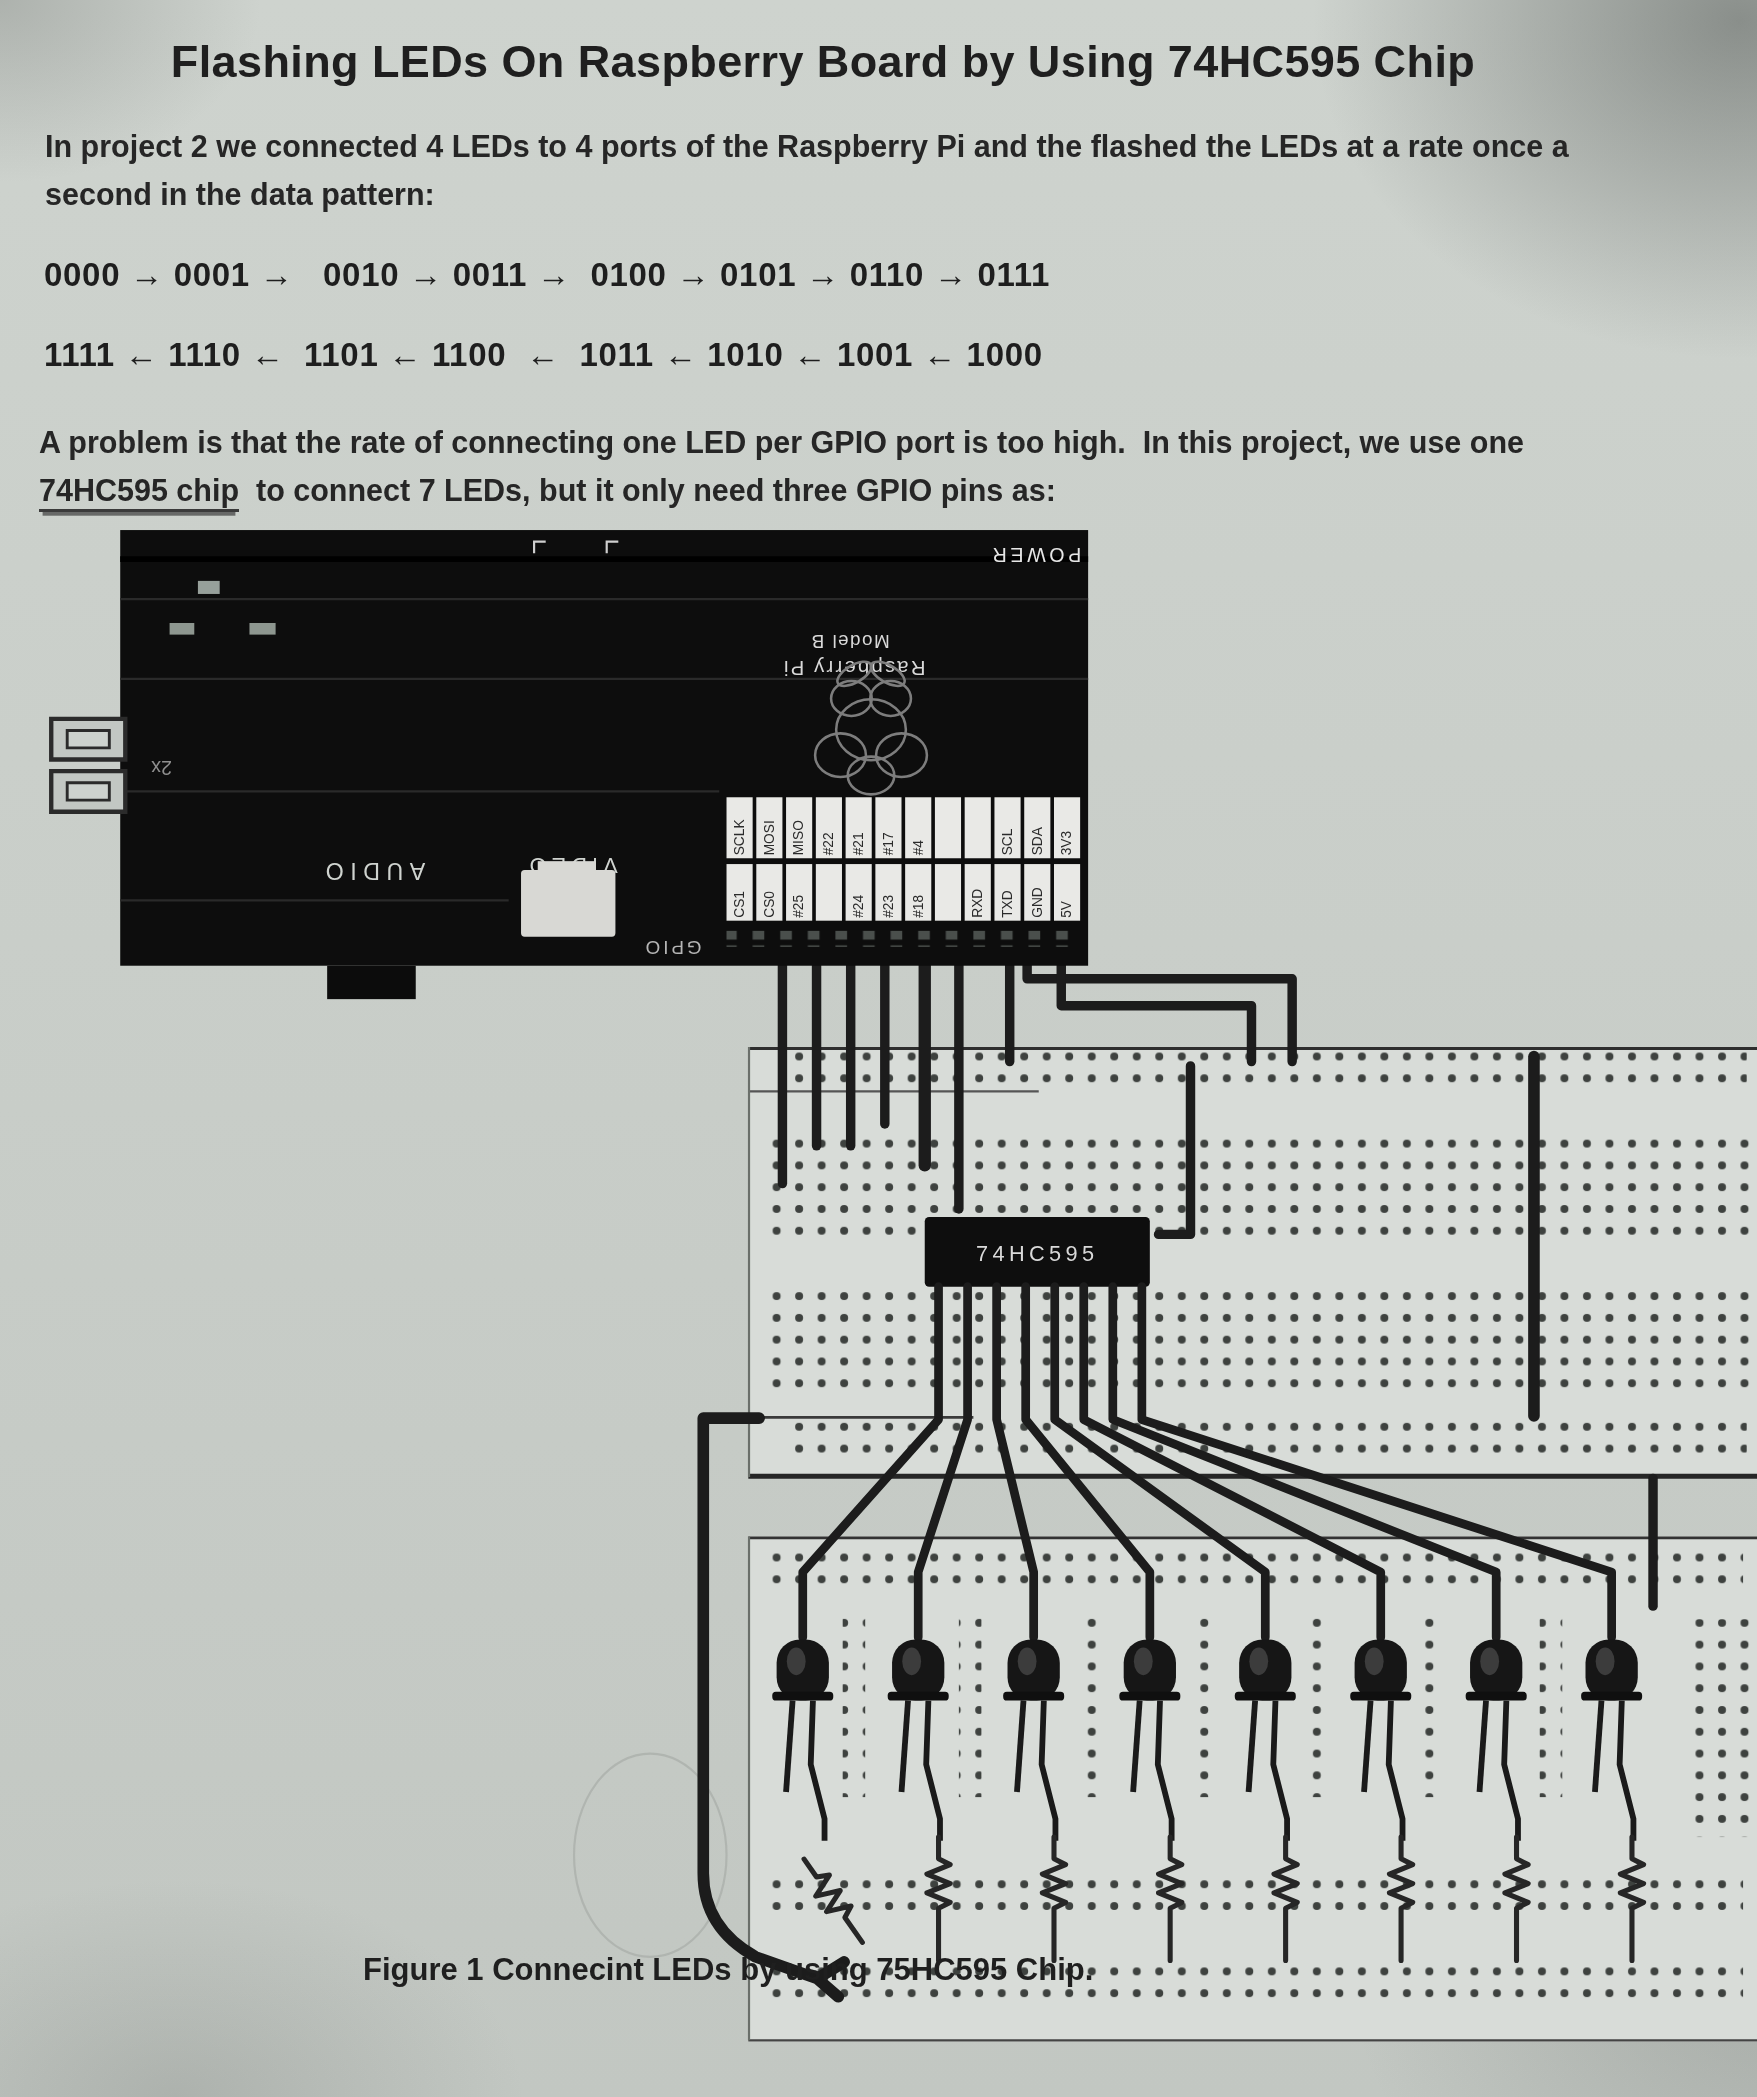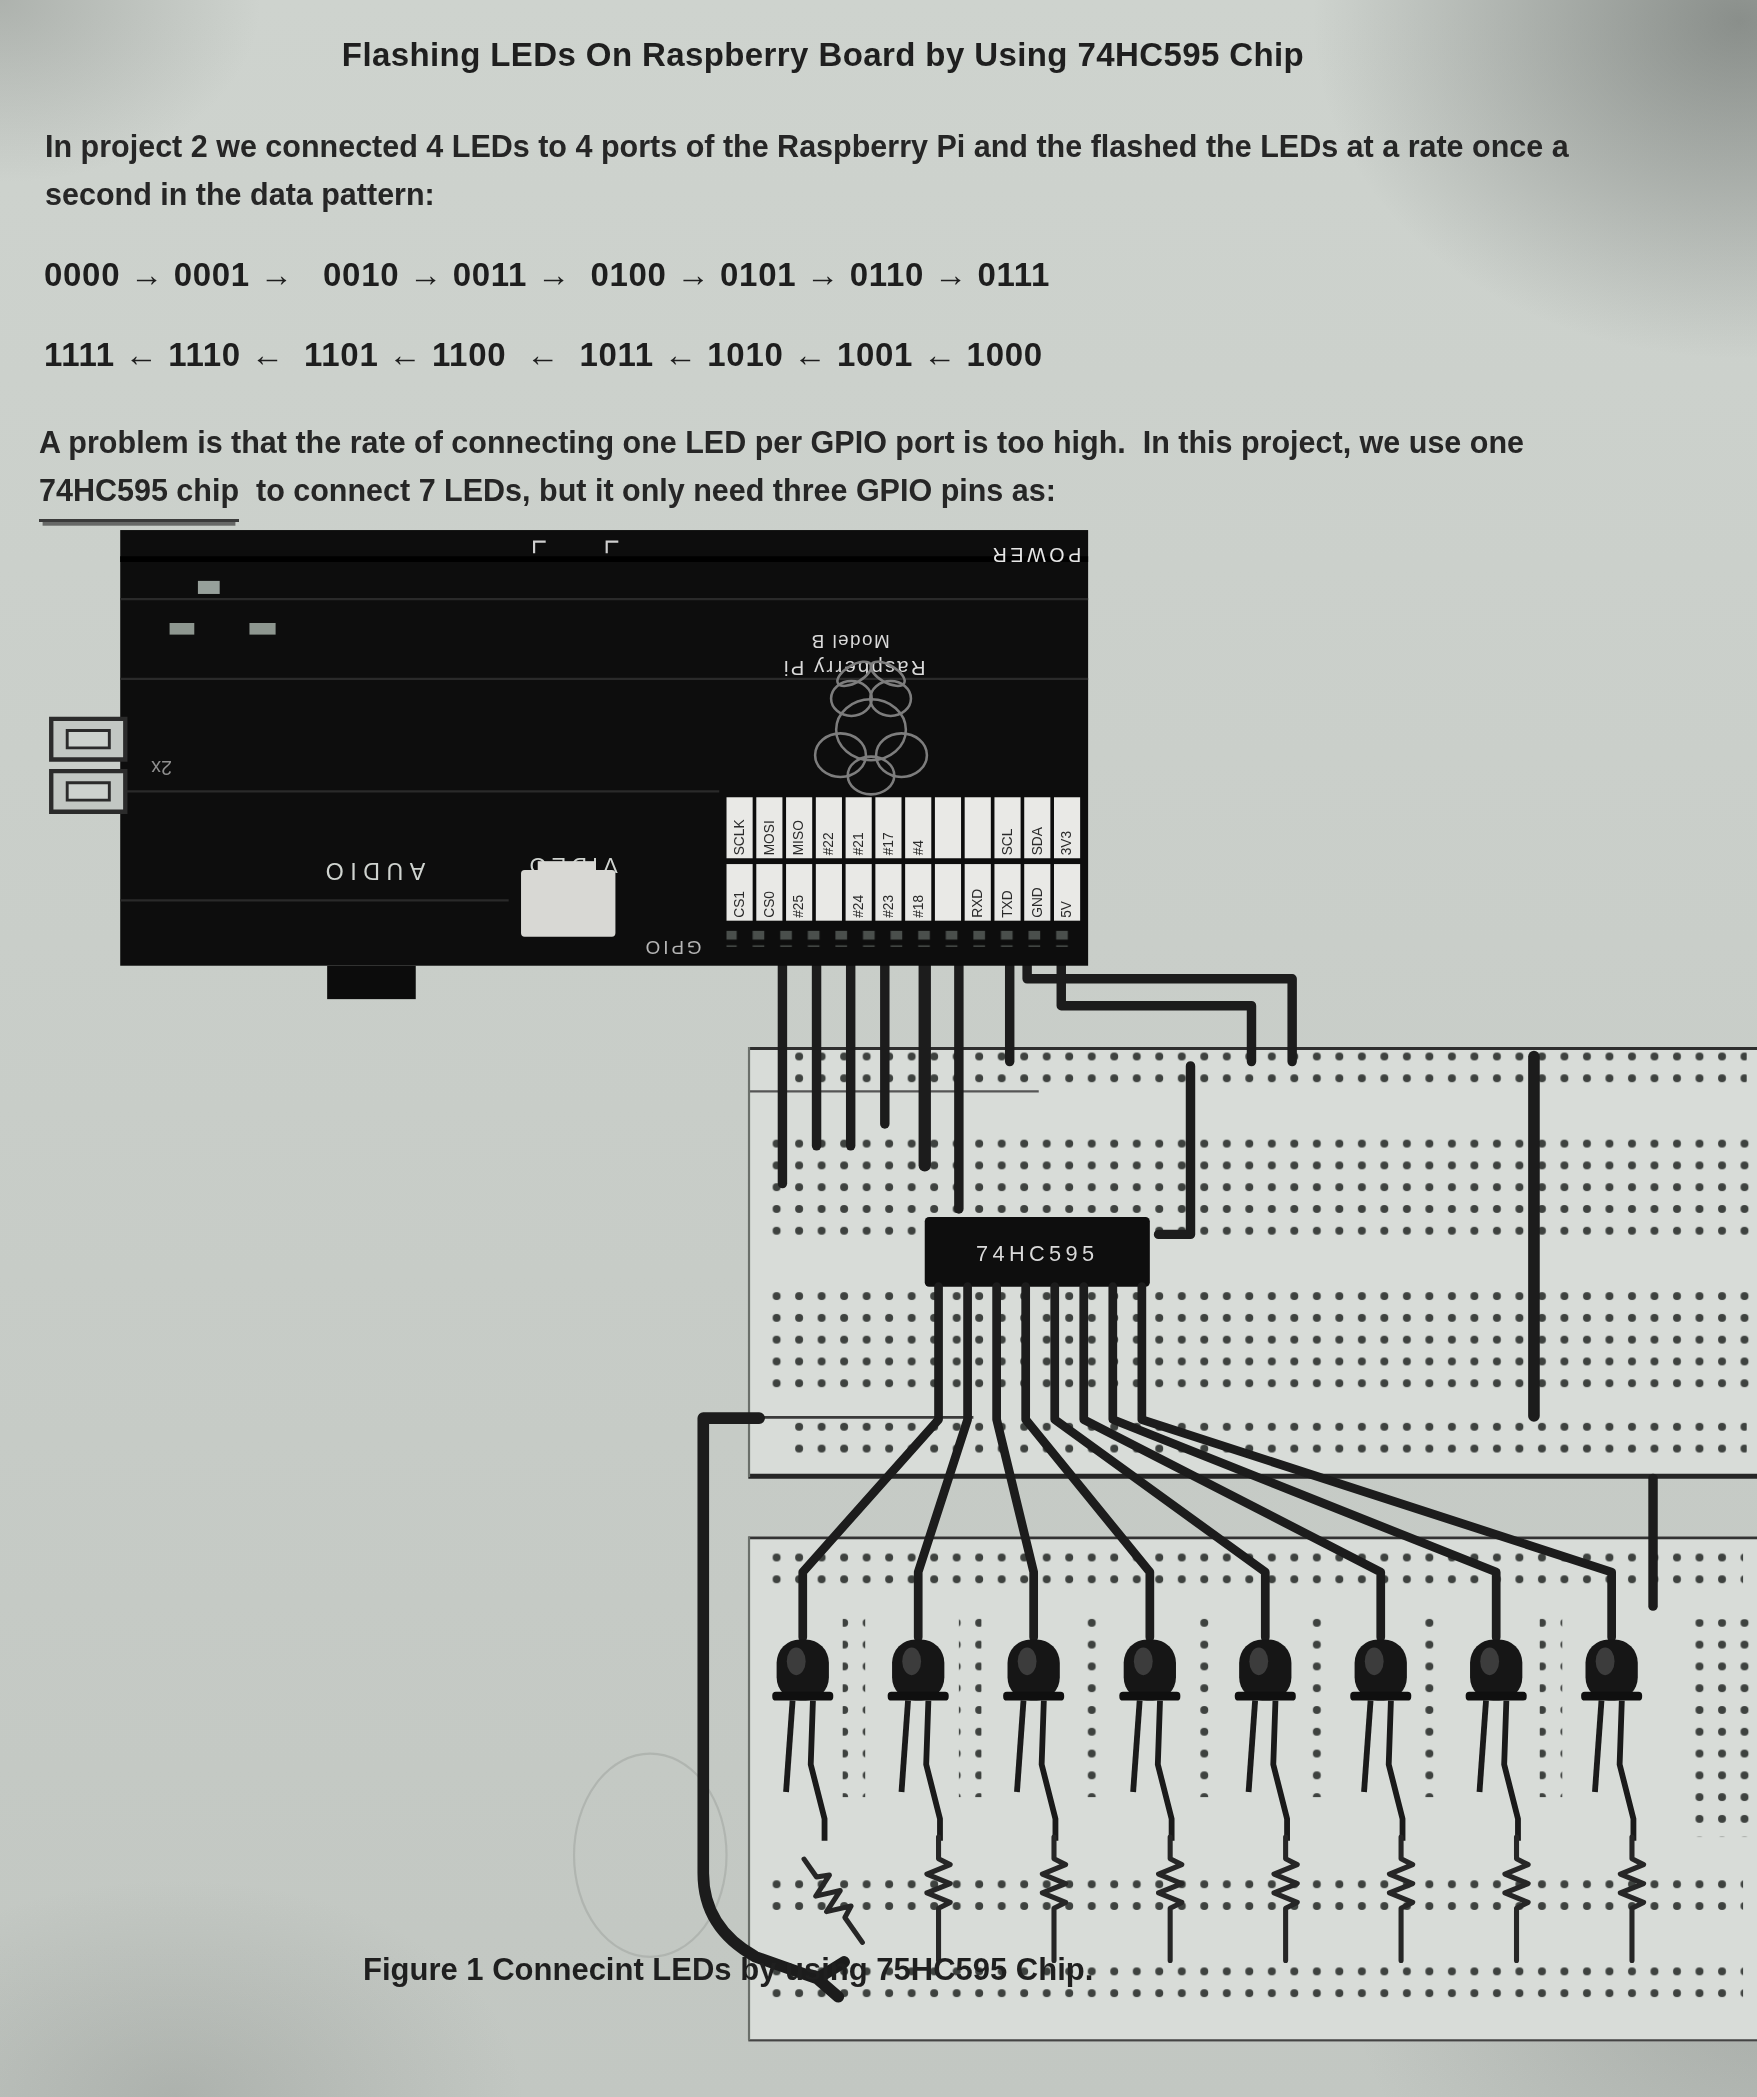--- a/index.html
+++ b/index.html
@@ -14,36 +14,36 @@
     background-image:
       radial-gradient(ellipse 690px 545px at 99% 1%, rgba(70,75,72,.50), transparent 62%),
       radial-gradient(ellipse 436px 305px at 0% 0%, rgba(120,124,120,.38), transparent 60%),
       radial-gradient(ellipse 726px 654px at 101% 92%, rgba(100,105,101,.32), transparent 60%),
       radial-gradient(ellipse 581px 363px at 10% 100%, rgba(110,115,111,.25), transparent 60%),
       linear-gradient(180deg,#ced3ce 0%, #c9cec9 45%, #c2c7c2 100%);
   }
   .abs{position:absolute;}
   .title{
     top:36px;left:0;width:1646px;text-align:center;
-    font-size:33px;font-weight:bold;letter-spacing:0.4px;color:#1f1f1f;
+    font-size:45px;font-weight:bold;letter-spacing:0.4px;color:#1f1f1f;
   }
   .bodytext{font-size:30.5px;font-weight:600;line-height:48px;color:#262626;}
   .intro{top:122px;left:45px;width:1627px;}
   .pattern{
     left:44px;font-size:33px;font-weight:700;color:#1e1e1e;
     white-space:pre;letter-spacing:0.7px;
   }
   .pattern1{top:256px;}
   .pattern2{top:336px;}
   .problem{top:418px;left:39px;width:1670px;}
   .bodytext span{white-space:pre-wrap;}
   .underlined{
     border-bottom:3.6px solid #3a3a3a;
     box-shadow:0 7.3px 0 -3.6px rgba(70,70,70,.75);
-    padding-bottom:12px;
+    padding-bottom:2px;
   }
   .caption{
     top:1952px;left:363px;
     font-size:31px;font-weight:600;color:#1f1f1f;
   }
   svg.figure{position:absolute;left:0;top:0;}
   p,h1{margin:0;}
 </style>
 </head>
 <body>

